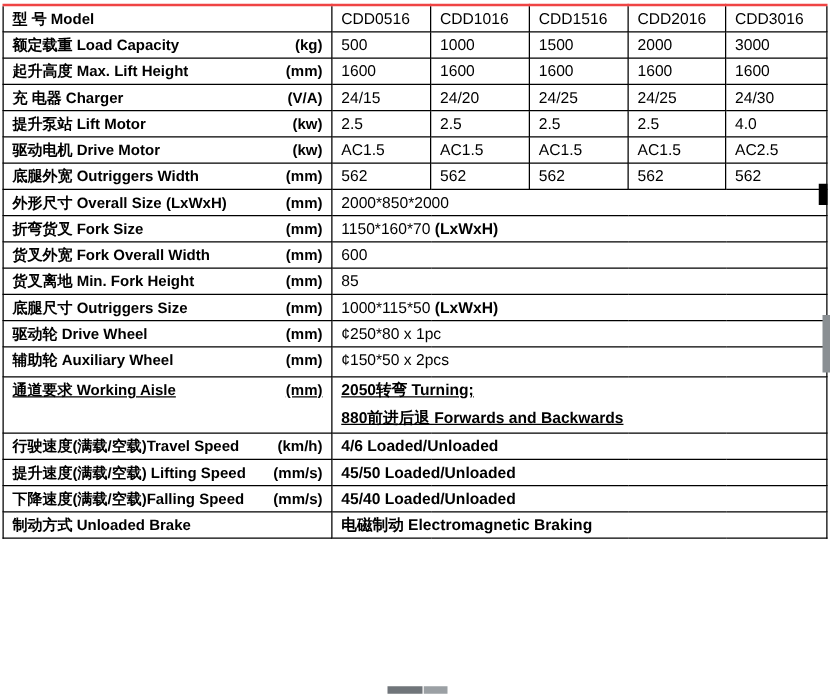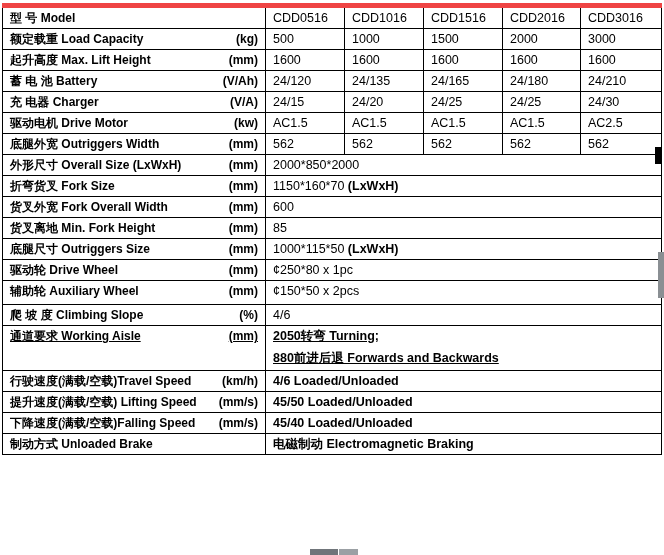--- a/index.html
+++ b/index.html
@@ -4,21 +4,21 @@
 <style>
   html,body{margin:0;padding:0;background:#fff;}
   body{
     width:664px;height:555px;position:relative;overflow:hidden;
     font-family:"Liberation Sans","DejaVu Sans",sans-serif;
     -webkit-font-smoothing:antialiased;
   }
   table.spec{
     position:absolute;left:2px;top:3px;width:659px;
     border-collapse:collapse;table-layout:fixed;
-    border-top:5px solid #ef4444;
+    border-top:2px solid #ef4444;
   }
   td{
     border:1px solid #000;
     padding:1px 7px 0 7px;
     vertical-align:top;
     font-size:12.5px;
     line-height:19px;
     overflow:hidden;
     white-space:nowrap;
     color:#000;
@@ -94,46 +94,46 @@
     </td>
     <td>1600</td>
     <td>1600</td>
     <td>1600</td>
     <td>1600</td>
     <td>1600</td>
   </tr>
   <tr>
     <td class="lc">
       <div class="lw">
-        <span class="lbl">蓄 电 池   Battery</span>
-        <span class="unit">(V/Ah)</span>
-      </div>
-    </td>
-    <td>24/120</td>
-    <td>24/135</td>
-    <td>24/165</td>
-    <td>24/180</td>
-    <td>24/210</td>
-  </tr>
-  <tr>
-    <td class="lc">
-      <div class="lw">
         <span class="lbl">充 电器 Charger</span>
         <span class="unit">(V/A)</span>
       </div>
     </td>
     <td>24/15</td>
     <td>24/20</td>
     <td>24/25</td>
     <td>24/25</td>
     <td>24/30</td>
   </tr>
   <tr>
     <td class="lc">
       <div class="lw">
+        <span class="lbl">提升泵站  Lift Motor</span>
+        <span class="unit">(kw)</span>
+      </div>
+    </td>
+    <td>2.5</td>
+    <td>2.5</td>
+    <td>2.5</td>
+    <td>2.5</td>
+    <td>4.0</td>
+  </tr>
+  <tr>
+    <td class="lc">
+      <div class="lw">
         <span class="lbl">驱动电机 Drive Motor</span>
         <span class="unit">(kw)</span>
       </div>
     </td>
     <td>AC1.5</td>
     <td>AC1.5</td>
     <td>AC1.5</td>
     <td>AC1.5</td>
     <td>AC2.5</td>
   </tr>
@@ -206,29 +206,20 @@
     <td colspan="5"><span class="val">¢250*80 x 1pc</span><span class="bv"></span><div class="l2"></div></td>
   </tr>
   <tr class="h-tall">
     <td class="lc">
       <div class="lw">
         <span><span class="lbl">辅助轮 Auxiliary Wheel</span><span class="lbl sq"></span></span>
         <span class="unit">(mm)</span>
       </div>
     </td>
     <td colspan="5"><span class="val">¢150*50 x 2pcs</span><span class="bv"></span><div class="l2"></div></td>
-  </tr>
-  <tr>
-    <td class="lc">
-      <div class="lw">
-        <span><span class="lbl">爬 坡 度  Climbing Slope</span><span class="lbl sq"></span></span>
-        <span class="unit">(%)</span>
-      </div>
-    </td>
-    <td colspan="5"><span class="val">4/6</span><span class="bv"></span><div class="l2"></div></td>
   </tr>
   <tr class="h-tall2">
     <td class="lc">
       <div class="lw">
         <span><span class="lbl">通道要求  Working Aisle</span><span class="lbl sq"></span></span>
         <span class="unit">(mm)</span>
       </div>
     </td>
     <td colspan="5"><span class="val"></span><span class="bv">2050转弯 Turning;</span><div class="l2">880前进后退 Forwards and Backwards</div></td>
   </tr>

